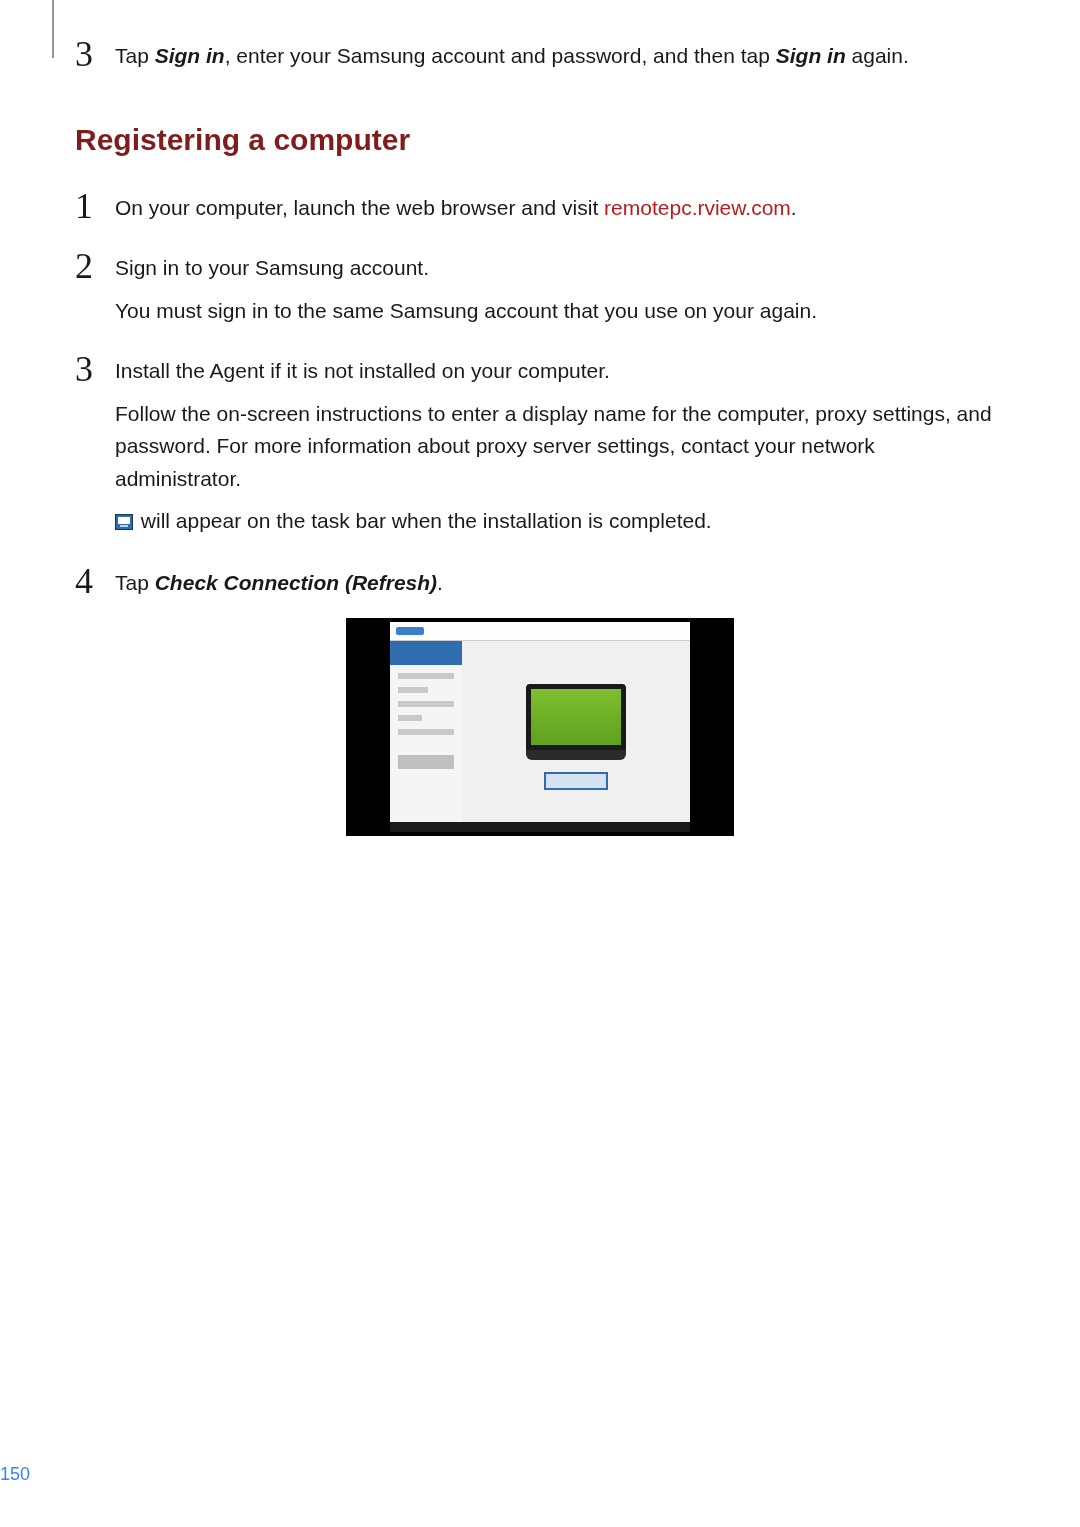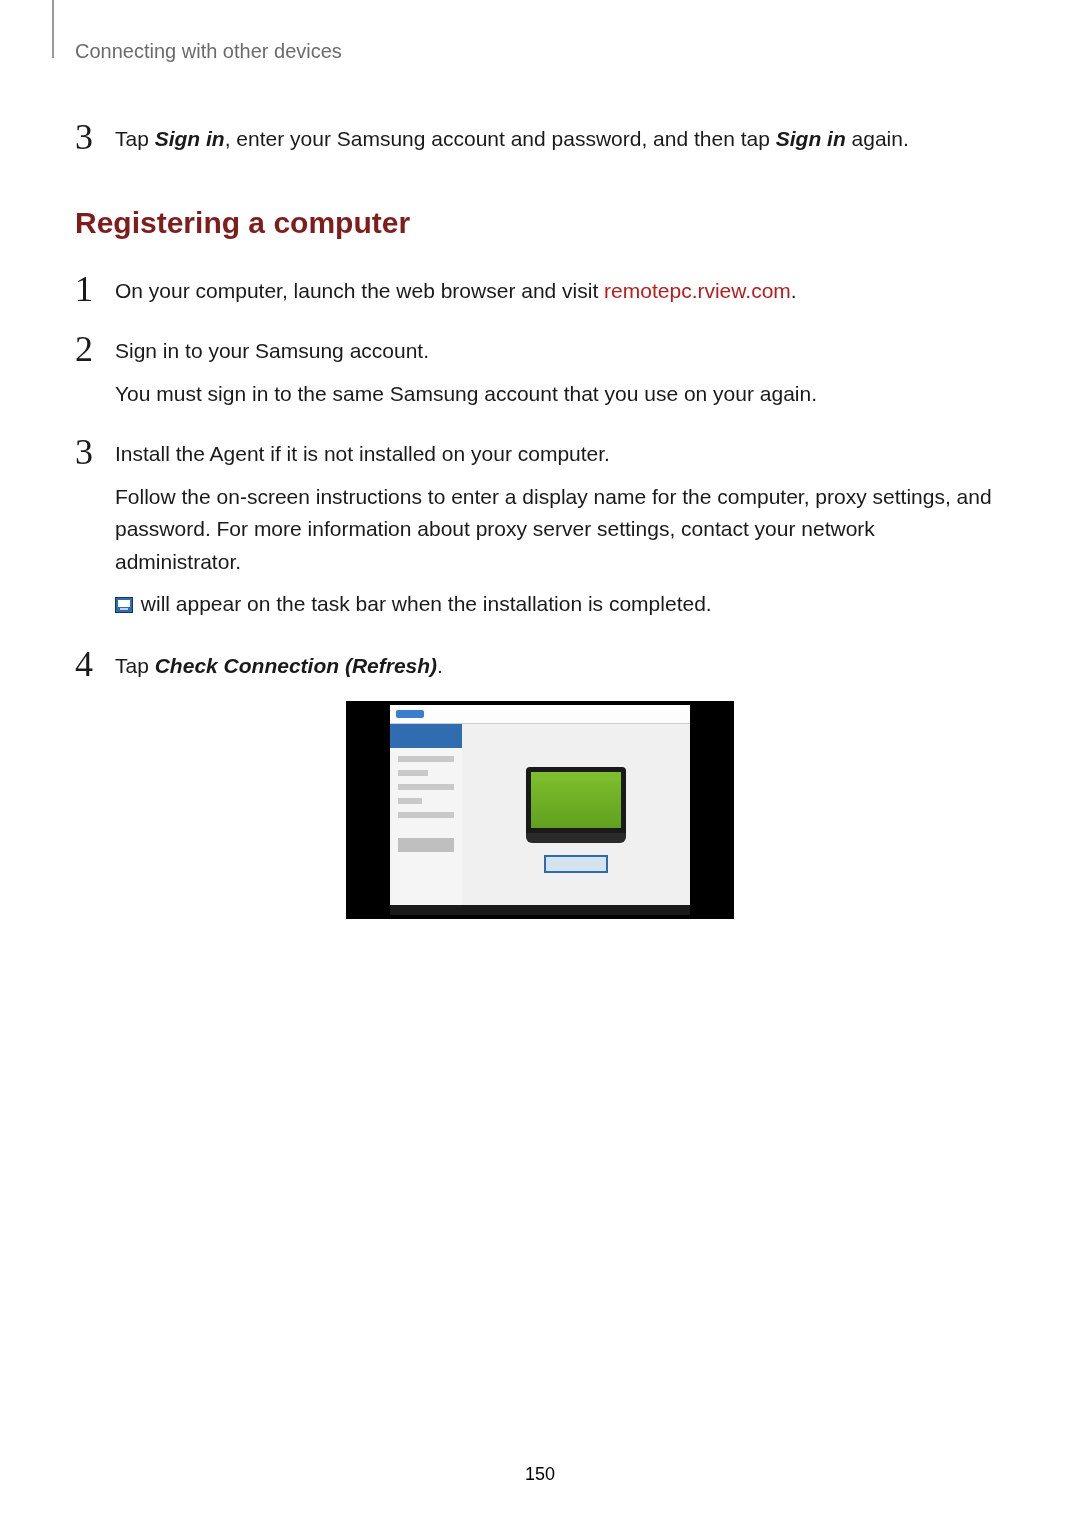--- a/index.html
+++ b/index.html
@@ -161,31 +161,30 @@
     position: absolute;
     bottom: 0; left: 0; right: 0;
     height: 10px;
     background: #1a1a1a;
   }
   .page-number {
     position: absolute;
     bottom: 42px;
     left: 0;
     right: 0;
-    text-align: center;
+    text-align: left;
     font-size: 18px;
-    color: #000000;
+    color: #3b82f6;
   }
 </style>
 </head>
 <body>
 
 <div class="page">
   <div class="header-rule"></div>
-  <p class="header-text">Connecting with other devices</p>
 
   <div class="step">
     <div class="step-num">3</div>
     <div class="step-body">
       <p>
         <span>Tap </span><span class="bold">Sign in</span><span>, enter your Samsung account and password, and then tap </span><span class="bold">Sign in</span><span> again.</span>
       </p>
     </div>
   </div>
 

